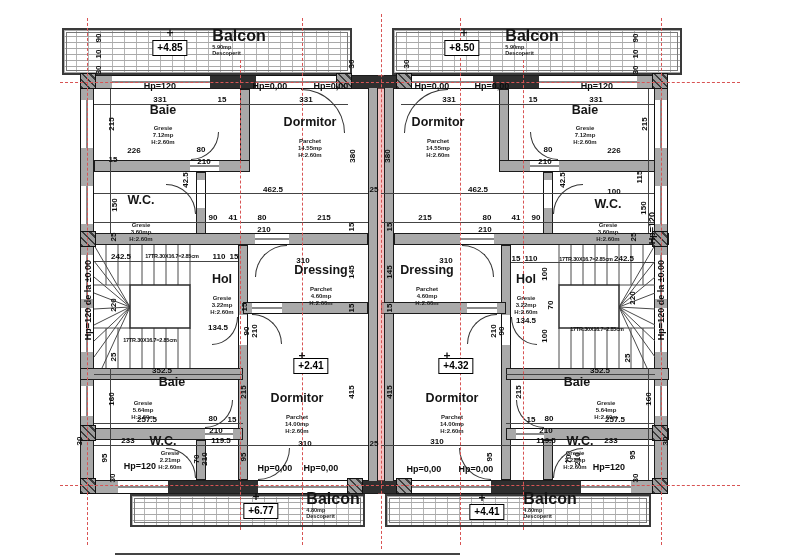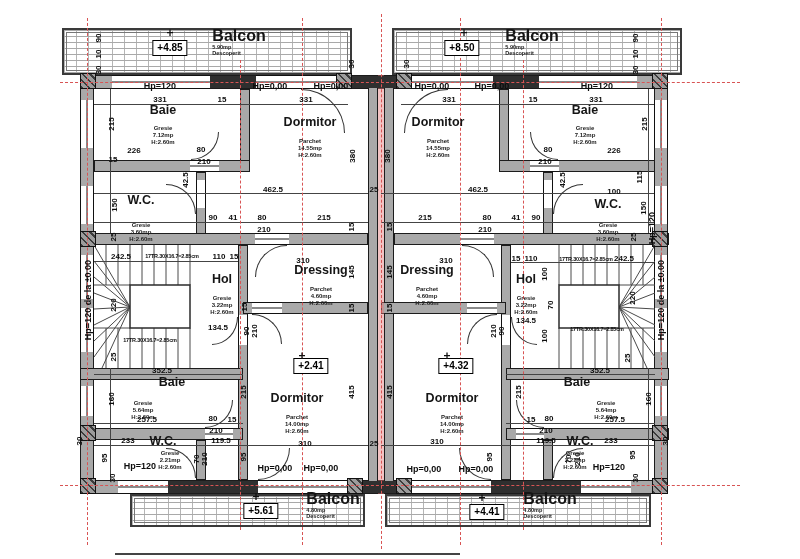--- a/index.html
+++ b/index.html
@@ -485,21 +485,21 @@
       <div class="bs">5.90mp</div>
       <div class="bs">Descoperit</div>
     </span>
     <span class="lvl" style="left: 462px; top: 48px;">+8.50</span>
     <span class="cross" style="left: 464px; top: 33px;">+</span>
     <span class="blabel" style="left: 333px; top: 505px;">
       <div class="bt">Balcon</div>
       <div class="bs">4.80mp</div>
       <div class="bs">Descoperit</div>
     </span>
-    <span class="lvl" style="left: 261px; top: 511px;">+5.61</span>
+    <span class="lvl" style="left: 261px; top: 511px;">+6.77</span>
     <span class="cross" style="left: 256px; top: 497px;">+</span>
     <span class="blabel" style="left: 550px; top: 505px;">
       <div class="bt">Balcon</div>
       <div class="bs">4.80mp</div>
       <div class="bs">Descoperit</div>
     </span>
     <span class="lvl" style="left: 487px; top: 512px;">+4.41</span>
     <span class="cross" style="left: 482px; top: 498px;">+</span>
     <span class="lvl" style="left: 311px; top: 366px;">+2.41</span>
     <span class="cross" style="left: 302px; top: 356px;">+</span>

